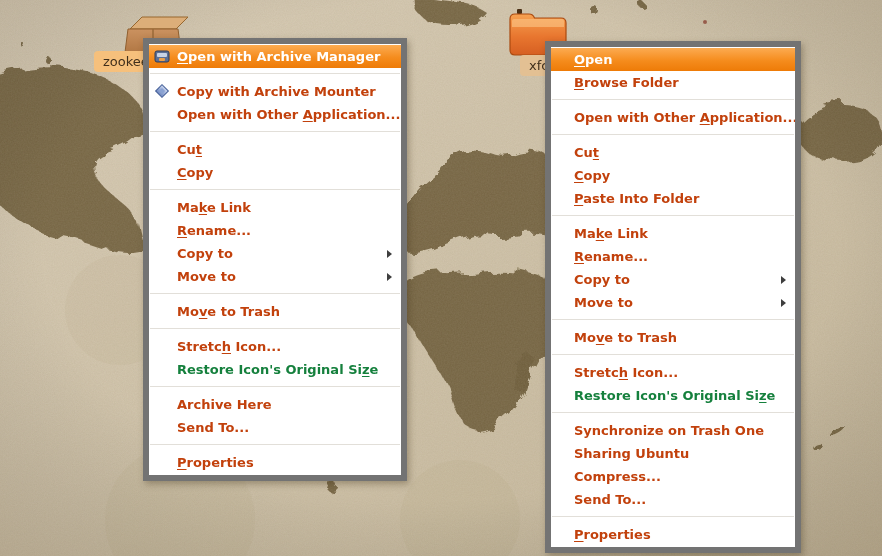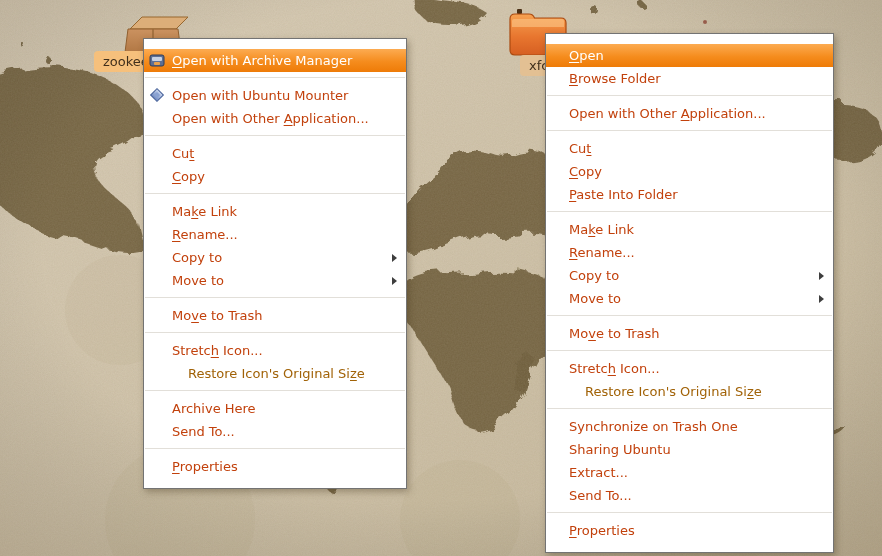--- a/index.html
+++ b/index.html
@@ -16,38 +16,38 @@
     position:absolute;height:17px;line-height:17px;
     padding:2px 9px;border-radius:4px;
     font-size:13px;color:#402f1c;white-space:nowrap;
   }
   #label-archive{left:94px;top:51px;background:#f6c07c;}
   #label-folder{left:520px;top:55px;background:#e3c093;}
 
   
   .menu{
     position:absolute;background:#ffffff;
-    border:1px solid #737373;
+    border:6px solid #737373;
     box-shadow:2px 3px 7px rgba(60,45,20,.35);
-    padding:10px 0;box-sizing:border-box;z-index:10;
+    padding:1px 0;box-sizing:border-box;z-index:10;font-weight:bold;
   }
   #menu-archive{left:143px;top:38px;width:264px;}
-  #menu-folder{left:545px;top:33px;width:289px;}
+  #menu-folder{left:545px;top:41px;width:256px;}
   .menu-item{
     position:relative;height:23px;line-height:23px;
     font-size:13px;color:#c2410c;white-space:nowrap;overflow:hidden;
     cursor:default;
   }
   #menu-archive .menu-item{padding-left:28px;}
   #menu-folder .menu-item{padding-left:23px;}
   .menu-item.highlighted{
     background:linear-gradient(180deg,#fcab51 0%,#f58c1d 55%,#ee7b07 100%);
     color:#ffffff;
   }
-  .menu-item.disabled{color:#a16207;margin-left:16px;}
+  .menu-item.disabled{color:#15803d;}
   .menu-item u{text-decoration:underline;text-underline-offset:2px;}
   .mi-icon{position:absolute;left:5px;top:3px;width:16px;height:16px;}
   .submenu-arrow{
     position:absolute;right:9px;top:50%;margin-top:-4px;
     width:0;height:0;
     border-left:5px solid #3e3e3e;
     border-top:4px solid transparent;
     border-bottom:4px solid transparent;
   }
   .separator{height:12px;position:relative;}
@@ -169,21 +169,21 @@
     <div class="separator"></div>
     <div class="menu-item"><span class="mi-icon"><svg width="16" height="16" viewBox="0 0 16 16">
           <defs>
             <linearGradient id="dm" x1="0" y1="0" x2="0" y2="1">
               <stop offset="0" stop-color="#ccd8f0"></stop>
               <stop offset="1" stop-color="#6d87c0"></stop>
             </linearGradient>
           </defs>
           <rect x="3.5" y="3.5" width="9" height="9" transform="rotate(45 8 8)" fill="url(#dm)" stroke="#3f5a94"></rect>
           <rect x="5.8" y="5.8" width="4.4" height="4.4" transform="rotate(45 8 8)" fill="#8aa2d2"></rect>
-        </svg></span><span>Open with Ubuntu Mounter</span></div>
+        </svg></span><span>Copy with Archive Mounter</span></div>
     <div class="menu-item"><span>Open with Other <u>A</u>pplication...</span></div>
     <div class="separator"></div>
     <div class="menu-item"><span>Cu<u>t</u></span></div>
     <div class="menu-item"><span><u>C</u>opy</span></div>
     <div class="separator"></div>
     <div class="menu-item"><span>Ma<u>k</u>e Link</span></div>
     <div class="menu-item"><span><u>R</u>ename...</span></div>
     <div class="menu-item"><span>Copy to</span><span class="submenu-arrow"></span></div>
     <div class="menu-item"><span>Move to</span><span class="submenu-arrow"></span></div>
     <div class="separator"></div>
@@ -213,17 +213,17 @@
     <div class="menu-item"><span>Copy to</span><span class="submenu-arrow"></span></div>
     <div class="menu-item"><span>Move to</span><span class="submenu-arrow"></span></div>
     <div class="separator"></div>
     <div class="menu-item"><span>Mo<u>v</u>e to Trash</span></div>
     <div class="separator"></div>
     <div class="menu-item"><span>Stretc<u>h</u> Icon...</span></div>
     <div class="menu-item disabled"><span>Restore Icon's Original Si<u>z</u>e</span></div>
     <div class="separator"></div>
     <div class="menu-item"><span>Synchronize on Trash One</span></div>
     <div class="menu-item"><span>Sharing Ubuntu</span></div>
-    <div class="menu-item"><span>Extract...</span></div>
+    <div class="menu-item"><span>Compress...</span></div>
     <div class="menu-item"><span>Send To...</span></div>
     <div class="separator"></div>
     <div class="menu-item"><span><u>P</u>roperties</span></div>
   </div>
 
 </body></html>

